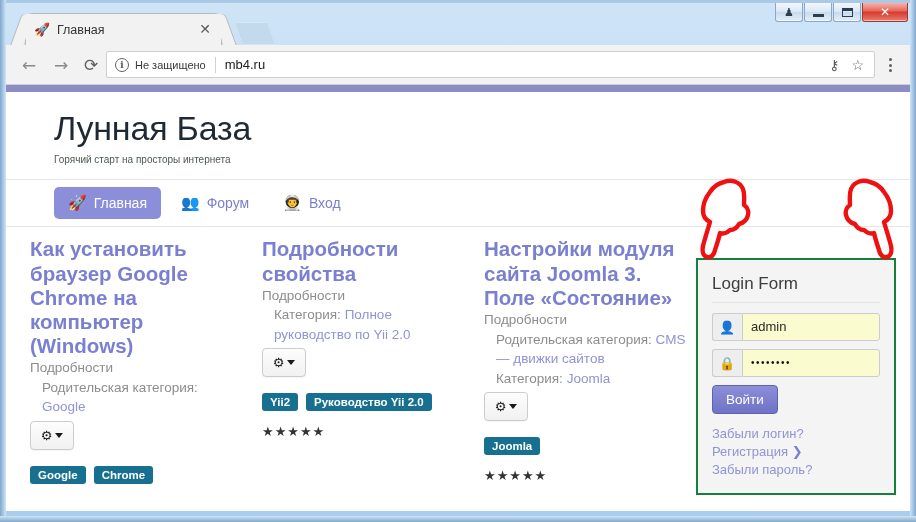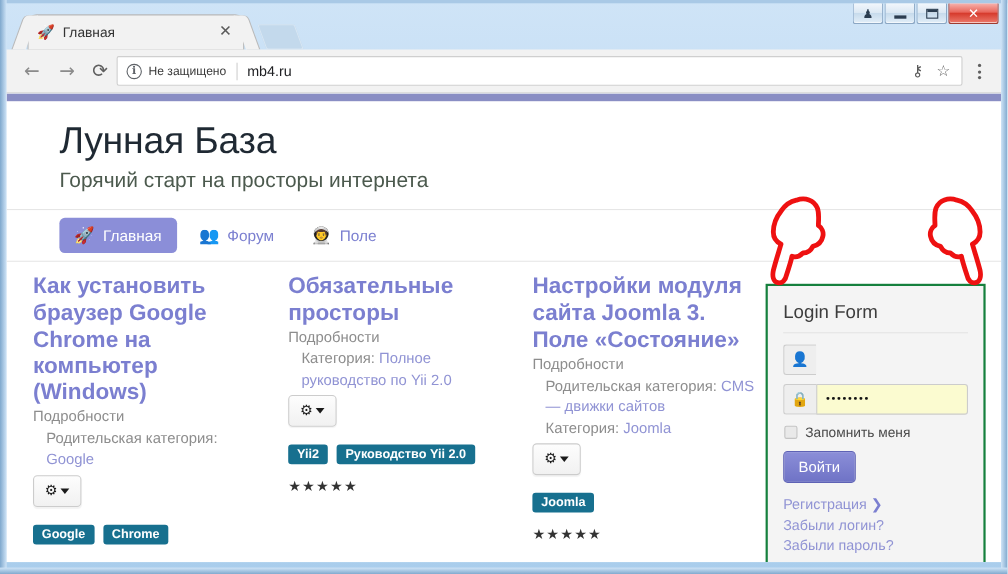--- a/index.html
+++ b/index.html
@@ -103,21 +103,21 @@
     position:absolute; left:6px; top:85px; width:904px; height:426px;
     background:#fff; overflow:hidden;
   }
   #topbar-purple { width:100%; height:7px; background:#8a8ec4; }
 
   #page { position:relative; padding:0; }
 
   
   #site-header { padding:18px 0 0 48px; }
   #site-title { font-size:34px; color:#1f2933; font-weight:normal; letter-spacing:-.2px; margin:0; line-height:1.1;}
-  #site-tagline { font-size:19px; color:#4c5a4e; margin-top:7px; }
+  #site-tagline { font-size:10px; color:#4c5a4e; margin-top:7px; }
 
   
   #site-nav {
     margin-top:14px; border-top:1px solid #e6e6e6; border-bottom:1px solid #e6e6e6;
     height:48px; display:flex; align-items:center; padding-left:48px; gap:6px;
   }
   .nav-item {
     display:flex; align-items:center; gap:7px;
     padding:8px 14px; border-radius:5px;
     font-size:14px; color:#7b7fd0; white-space:nowrap;
@@ -266,21 +266,21 @@
         <div class="nav-item active">
           <span class="nav-emoji">🚀</span>
           <span>Главная</span>
         </div>
         <div class="nav-item">
           <span class="nav-emoji">👥</span>
           <span>Форум</span>
         </div>
         <div class="nav-item">
           <span class="nav-emoji">👨‍🚀</span>
-          <span>Поле</span>
+          <span>Вход</span>
         </div>
       </nav>
 
       <div id="columns">
 
         <div class="col col1">
           <a class="art-title">Как установить браузер Google Chrome на компьютер (Windows)</a>
           <div class="art-meta-row">
             <div class="art-meta">
               <div>Подробности</div>
@@ -291,21 +291,21 @@
               <span class="caret"></span>
             </div>
           </div>
           <div class="tags">
             <span class="tag">Google</span>
             <span class="tag">Chrome</span>
           </div>
         </div>
 
         <div class="col col2">
-          <a class="art-title">Обязательные просторы</a>
+          <a class="art-title">Подробности свойства</a>
           <div class="art-meta-row">
             <div class="art-meta">
               <div>Подробности</div>
               <div class="sub"><span>Категория: </span><a>Полное руководство по Yii 2.0</a></div>
             </div>
             <div class="gear-btn">
               <span class="gear-glyph">⚙</span>
               <span class="caret"></span>
             </div>
           </div>
@@ -335,37 +335,34 @@
           <div class="stars">★★★★★</div>
         </div>
 
       </div>
 
       <div id="login-module">
         <h3 id="login-heading">Login Form</h3>
 
         <div class="input-group">
           <span class="input-addon">👤</span>
+          <div class="input-field" title="Логин">admin</div>
         </div>
 
         <div class="input-group">
           <span class="input-addon">🔒</span>
           <div class="input-field pw" title="Пароль">••••••••</div>
         </div>
 
-        <div class="remember-row">
-          <span class="checkbox"></span>
-          <span class="remember-label">Запомнить меня</span>
-        </div>
 
         <div id="login-submit">Войти</div>
 
         <div class="login-links">
+          <a>Забыли логин?</a>
           <a><span>Регистрация</span> <span class="chev">❯</span></a>
-          <a>Забыли логин?</a>
           <a>Забыли пароль?</a>
         </div>
       </div>
 
     </div>
   </div>
 
   <svg class="hand-annot" id="hand-left" width="62" height="86" viewBox="0 0 62 86">
     <path d="M30 6 C38 3 46 6 49 13 C51 18 50 24 50 29 C53 31 55 35 54 39
              C53 44 49 47 45 48 C43 52 40 54 36 54 C33 57 29 58 26 57

